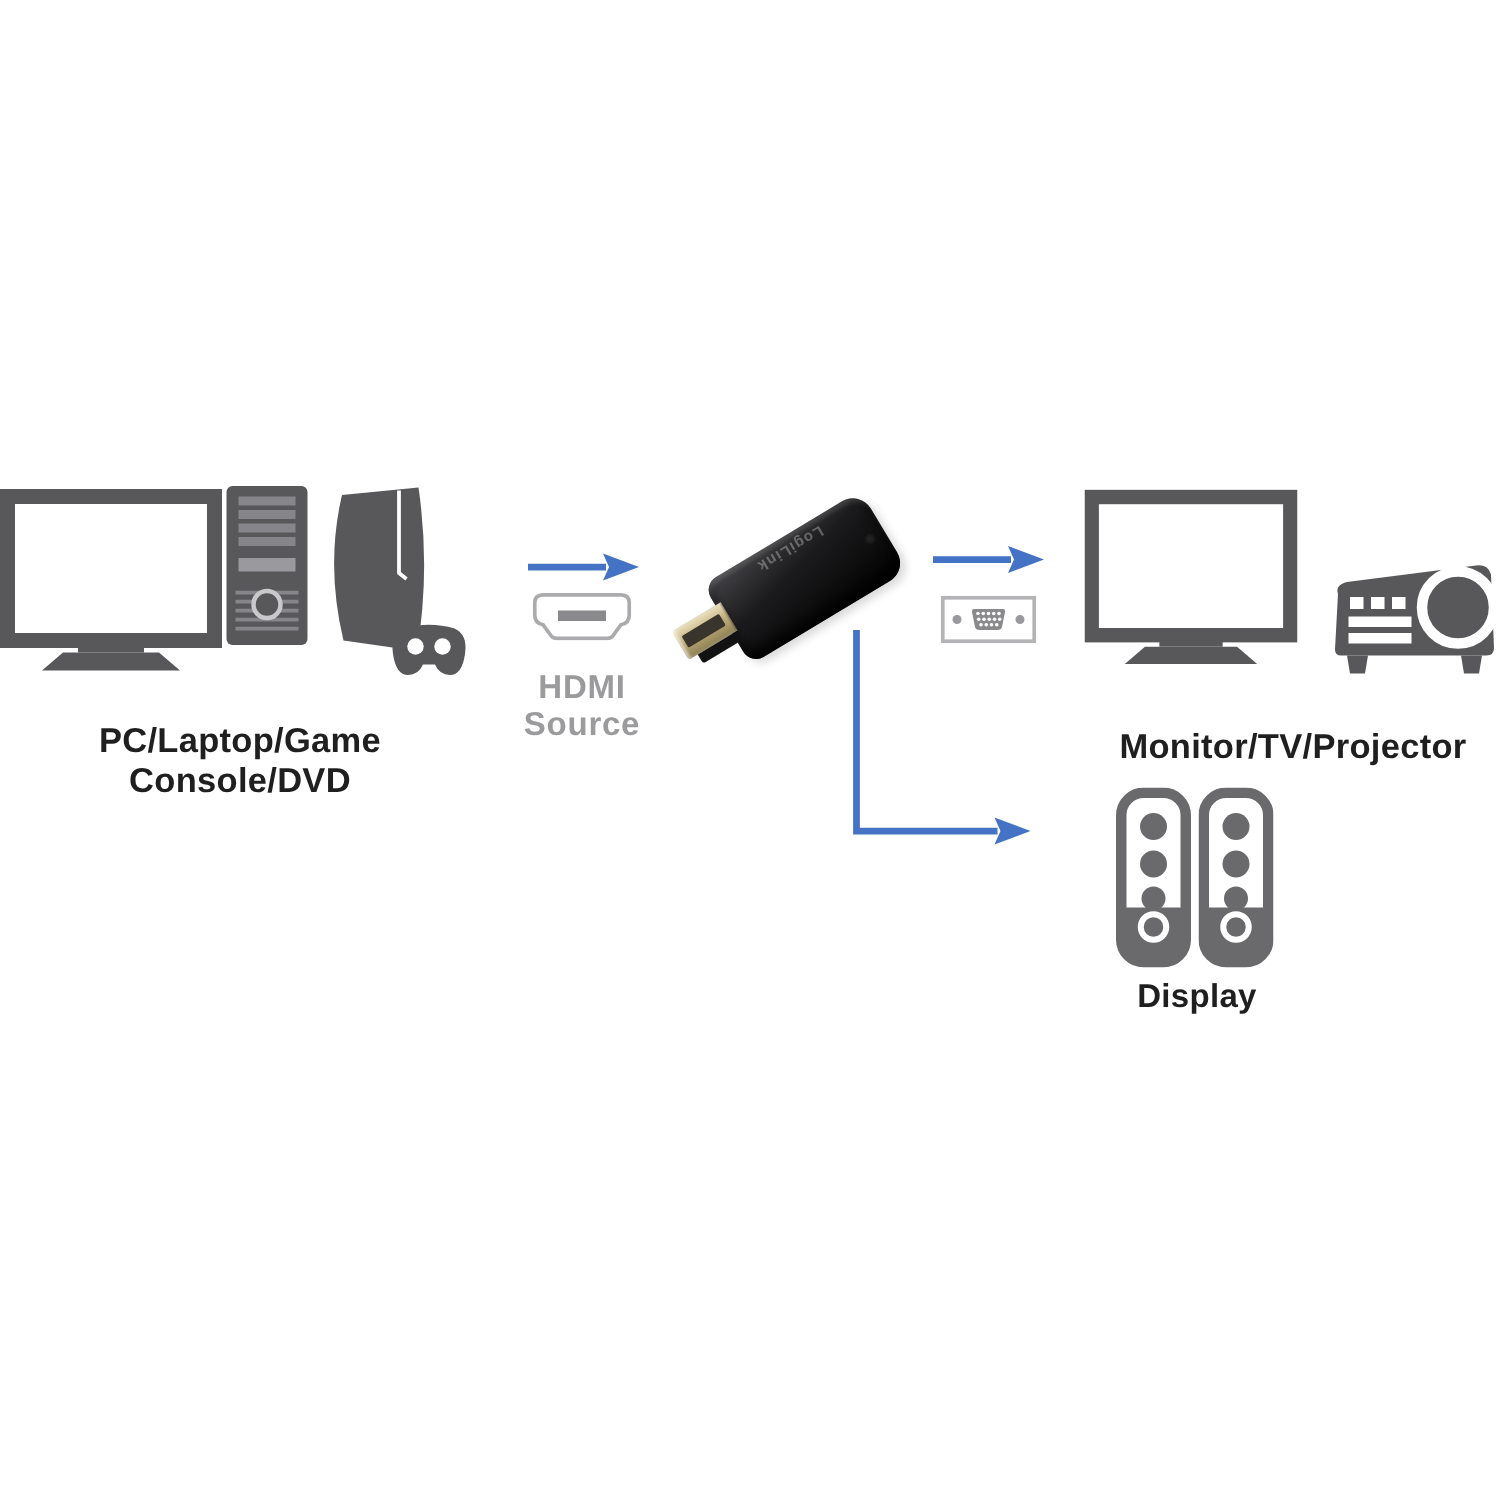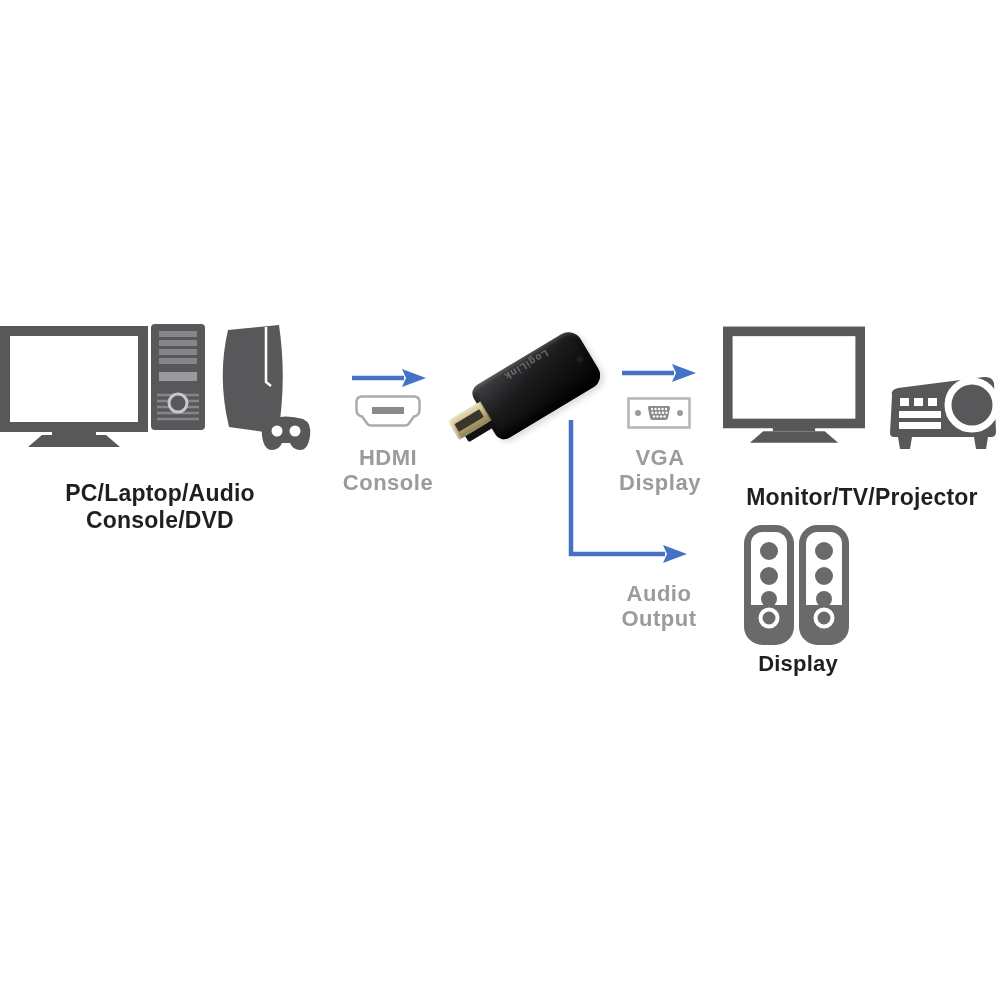--- a/index.html
+++ b/index.html
@@ -65,34 +65,34 @@
     <path d="M14 8 Q3 55 15 105 L64 112 Q73 58 65 3 Z" fill="#58585a"></path>
     <path d="M52 5 L52 60 L57 64" stroke="#fff" stroke-width="2.5" fill="none"></path>
   </svg>
 
   <svg class="abs" style="left:259px;top:414px" width="54" height="40" viewBox="0 0 54 40">
     <path d="M10 5 Q27 0 44 5 Q53 9 51 22 Q49 36 41 36 Q34 36 31 29 H23 Q20 36 13 36 Q5 36 3 22 Q1 9 10 5 Z" fill="#58585a"></path>
     <circle cx="18" cy="17" r="5.5" fill="#fff"></circle>
     <circle cx="36" cy="17" r="5.5" fill="#fff"></circle>
   </svg>
 
-  <div class="abs cap-black" style="left:0px;top:480px;width:320px">PC/Laptop/Audio Console/DVD</div>
+  <div class="abs cap-black" style="left:0px;top:480px;width:320px">PC/Laptop/Game Console/DVD</div>
 
   <svg class="abs" style="left:350px;top:366px" width="78" height="24" viewBox="0 0 78 24">
     <line x1="2" y1="12" x2="54" y2="12" style="stroke:var(--arrow,#4472c4)" stroke-width="4.5"></line>
     <polygon points="52,3 76,12 52,21 56,12" style="fill:var(--arrow,#4472c4)"></polygon>
   </svg>
 
   <svg class="abs" style="left:355px;top:395px" width="66" height="32" viewBox="0 0 66 32">
     <path d="M7 1.5 H59 Q64.5 1.5 64.5 7 V15 Q64.5 20.5 59 21.5 L53.5 29 Q52.5 30.5 50 30.5 H16 Q13.5 30.5 12.5 29 L7 21.5 Q1.5 20.5 1.5 15 V7 Q1.5 1.5 7 1.5 Z" fill="#fff" stroke="#ababad" stroke-width="2.5"></path>
     <rect x="17" y="12" width="32" height="7" fill="#8a8a8c"></rect>
   </svg>
 
   <div class="abs cap-gray" style="left:328px;top:445px;width:120px">HDMI
-Console</div>
+Source</div>
 
   <svg class="abs" style="left:553px;top:420px" width="146" height="150" viewBox="0 0 146 150">
     <path d="M18 0 V134 H112" style="stroke:var(--arrow,#4472c4)" stroke-width="4.5" fill="none"></path>
     <polygon points="110,125 134,134 110,143 114,134" style="fill:var(--arrow,#4472c4)"></polygon>
   </svg>
 
   <div class="abs adapter">
     <div class="adapter-rot">
       <div class="adapter-body"></div>
       <div class="adapter-brand">LogiLink</div>
@@ -126,22 +126,20 @@
         <circle cx="32.5" cy="15.8" r="1.2"></circle>
         <circle cx="36" cy="15.8" r="1.2"></circle>
         <circle cx="39.5" cy="15.8" r="1.2"></circle>
       <circle cx="27" cy="19.5" r="1.2"></circle>
         <circle cx="30.5" cy="19.5" r="1.2"></circle>
         <circle cx="34" cy="19.5" r="1.2"></circle>
         <circle cx="37.5" cy="19.5" r="1.2"></circle>
     </g>
   </svg>
 
-  <div class="abs cap-gray" style="left:600px;top:445px;width:120px">VGA
-Display</div>
 
   <svg class="abs" style="left:723px;top:326px" width="142" height="122" viewBox="0 0 148 126">
     <rect x="5" y="5" width="138" height="96" fill="#fff" stroke="#58585a" stroke-width="10"></rect>
     <rect x="52" y="101" width="44" height="8" fill="#58585a"></rect>
     <polygon points="42,109 106,109 120,121 28,121" fill="#58585a"></polygon>
   </svg>
 
   <svg class="abs" style="left:886px;top:374px" width="114" height="76" viewBox="0 0 114 76">
     <path d="M6 22 Q4 16 12 14 L98 3 Q106 2 108 9 L110 58 Q110 63 105 63 H8 Q4 63 4 59 Z" fill="#58585a"></path>
     <circle cx="86" cy="31" r="24" fill="#58585a" stroke="#fff" stroke-width="7"></circle>
@@ -151,22 +149,20 @@
       <rect x="42" y="24" width="9" height="8"></rect>
       <rect x="13" y="37" width="42" height="7"></rect>
       <rect x="13" y="48" width="42" height="7"></rect>
     </g>
     <path d="M12 63 L26 63 L24 75 L14 75 Z" fill="#58585a"></path>
     <path d="M88 63 L102 63 L100 75 L90 75 Z" fill="#58585a"></path>
   </svg>
 
   <div class="abs cap-black" style="left:712px;top:484px;width:300px">Monitor/TV/Projector</div>
 
-  <div class="abs cap-gray" style="left:598px;top:581px;width:122px">Audio
-Output</div>
 
   <svg class="abs" style="left:744px;top:525px" width="50" height="120" viewBox="0 0 50 120">
     <rect x="3.5" y="3.5" width="43" height="113" rx="15" fill="#fff" stroke="#6a6a6c" stroke-width="7"></rect>
     <path d="M3.5 80 H46.5 V102 Q46.5 116.5 32 116.5 H18 Q3.5 116.5 3.5 102 Z" fill="#6a6a6c"></path>
     <circle cx="25" cy="26" r="9" fill="#6a6a6c"></circle>
     <circle cx="25" cy="51" r="9" fill="#6a6a6c"></circle>
     <circle cx="25" cy="74" r="8" fill="#6a6a6c"></circle>
     <circle cx="25" cy="93" r="8.5" fill="#6a6a6c" stroke="#fff" stroke-width="4"></circle>
   </svg>
 

